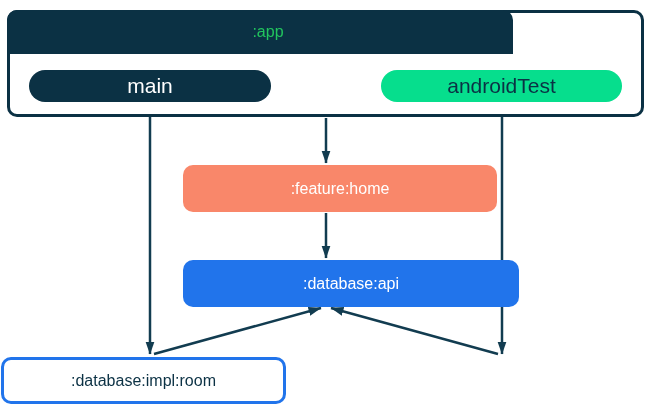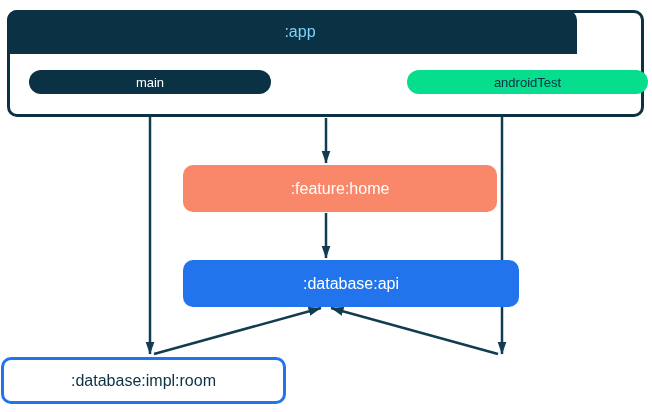--- a/index.html
+++ b/index.html
@@ -31,55 +31,54 @@
     height: 107px;
     box-sizing: border-box;
     background: #ffffff;
     border: 3px solid #0b3144;
     border-radius: 10px;
   }
   .app-header {
     position: absolute;
     left: -3px;
     top: -3px;
-    width: 570px;
+    width: 506px;
     height: 44px;
     box-sizing: border-box;
     background: #0b3144;
     border-radius: 10px 10px 0 0;
     display: flex;
     align-items: center;
     justify-content: center;
-    color: #7dd3fc;
+    color: #22c55e;
     font-size: 16px;
     padding-left: 16px;
   }
   .chip {
     position: absolute;
     top: 57px;
-    height: 24px;
+    height: 32px;
     box-sizing: border-box;
     border-radius: 18px;
     display: flex;
     align-items: center;
     justify-content: center;
-    font-size: 13px;
+    font-size: 21px;
   }
   .chip-main {
     left: 19px;
     width: 242px;
     background: #0b3144;
     color: #ffffff;
   }
   .chip-androidtest {
     left: 371px;
     width: 241px;
     background: #06de8d;
     color: #0b3144;
-    margin-left: 26px;
   }
   
   .node {
     position: absolute;
     box-sizing: border-box;
     border-radius: 10px;
     display: flex;
     align-items: center;
     justify-content: center;
     font-size: 16px;

